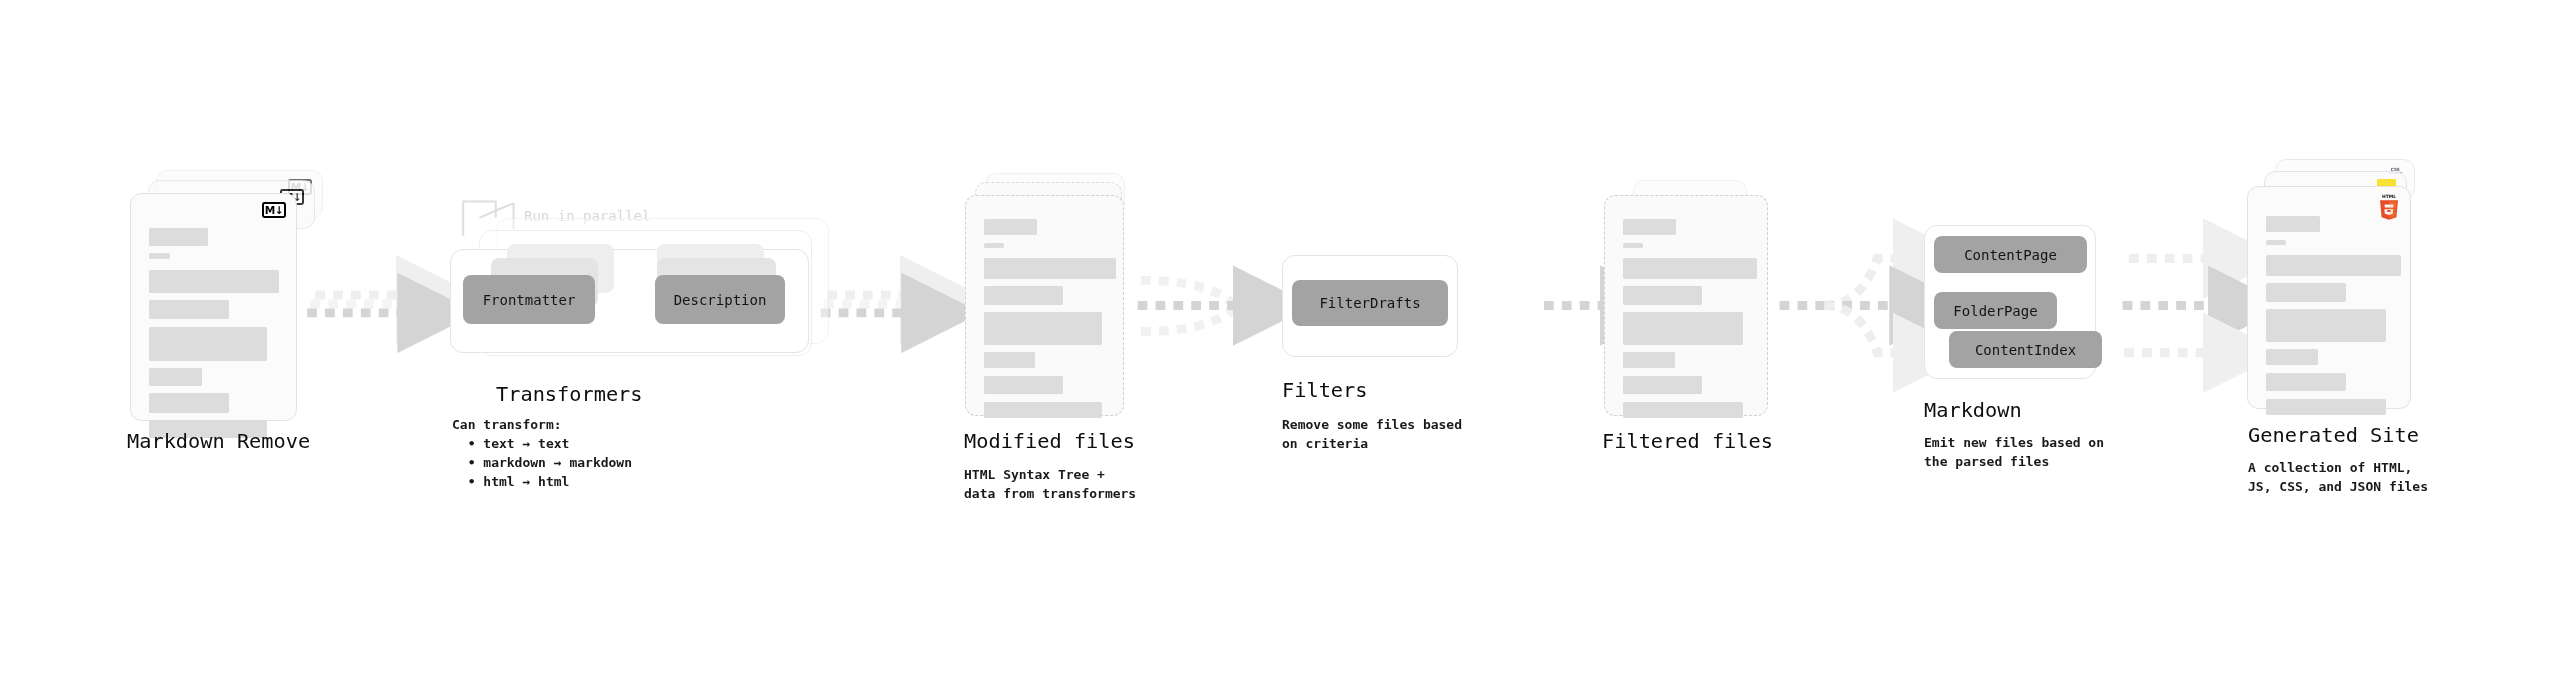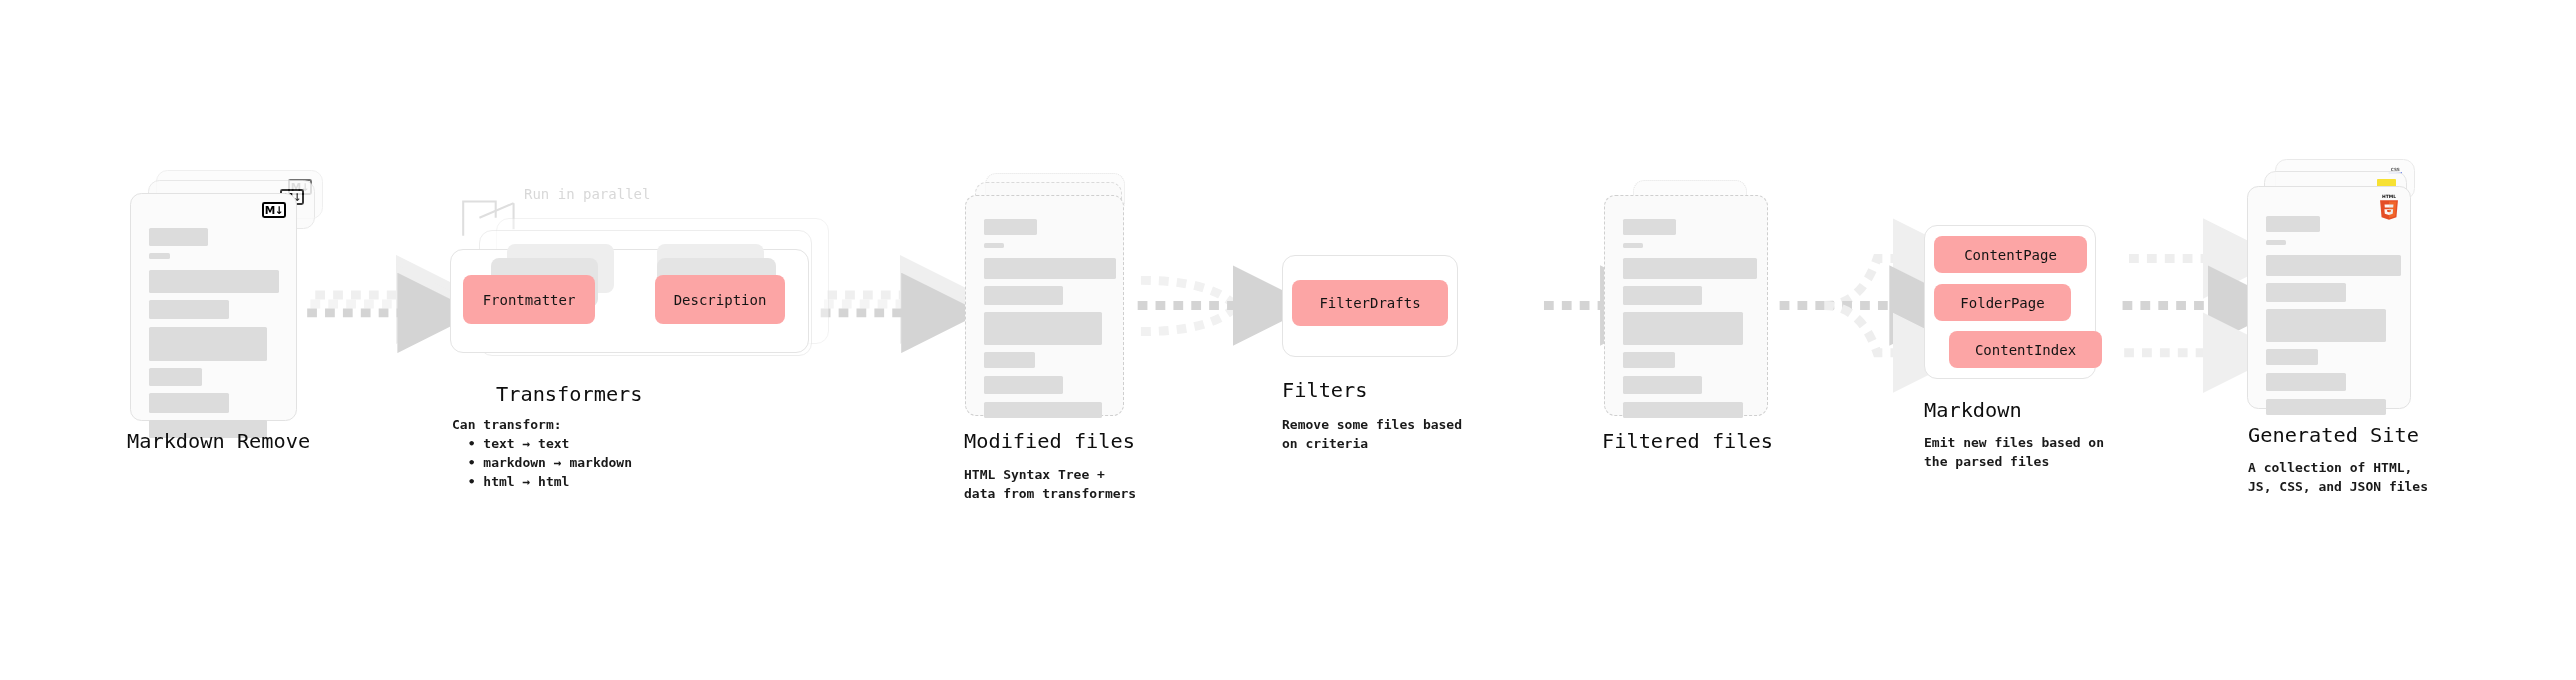--- a/index.html
+++ b/index.html
@@ -104,21 +104,21 @@
   
   .group-box {
     position: absolute;
     border: 1.6px solid #e4e4e4;
     border-radius: 13px;
     background: #ffffff;
     box-sizing: border-box;
   }
   .chip {
     position: absolute;
-    background: #fca5a5;
+    background: #a3a3a3;
     border-radius: 8.1px;
     display: flex;
     align-items: center;
     justify-content: center;
     font-family: "DejaVu Sans Mono", "Liberation Mono", monospace;
     font-size: 14px;
     color: #141414;
     box-sizing: border-box;
     white-space: nowrap;
   }
@@ -224,21 +224,21 @@
         <div class="doc-line" style="width:80px;height:19.5px;"></div>
         <div class="doc-line" style="width:118px;height:34px;"></div>
         <div class="doc-line" style="width:53px;height:18px;"></div>
         <div class="doc-line" style="width:80px;height:19.5px;"></div>
         <div class="doc-line" style="width:118px;height:18px;"></div>
       </div>
     </div>
   </div>
   <div class="title" style="left:127px; top:429px;">Markdown Remove</div>
 
-  <div class="caption-faint" style="left:524px; top:186px;">Run in parallel</div>
+  <div class="caption-faint" style="left:524px; top:208px;">Run in parallel</div>
 
   <div class="group-box" style="left:496px; top:218px; width:333px; height:126px; opacity:.45;"></div>
   <div class="group-box" style="left:479px; top:230px; width:333px; height:126px; opacity:.65;"></div>
   <div class="group-box" style="left:450px; top:249px; width:359px; height:104px;"></div>
 
   <div class="chip ghost2" style="left:507px; top:244px; width:107px; height:49px;"></div>
   <div class="chip ghost1" style="left:491px; top:258px; width:107px; height:49px;"></div>
   <div class="chip" style="left:463px; top:275px; width:132px; height:49px;">
     <span>Frontmatter</span>
   </div>
@@ -297,21 +297,21 @@
         <div class="doc-line" style="width:120px;height:16.3px;"></div>
       </div>
     </div>
   </div>
   <div class="title" style="left:1602px; top:429px;">Filtered files</div>
 
   <div class="group-box" style="left:1924px; top:225px; width:172px; height:154px;"></div>
   <div class="chip" style="left:1934px; top:236px; width:153px; height:37px;">
     <span>ContentPage</span>
   </div>
-  <div class="chip" style="left:1934px; top:284px; width:137px; height:37px;">
+  <div class="chip" style="left:1934px; top:292px; width:123px; height:37px;">
     <span>FolderPage</span>
   </div>
   <div class="chip" style="left:1934px; top:331px; width:153px; height:37px;margin-left:15px;">
     <span>ContentIndex</span>
   </div>
   <div class="title" style="left:1924px; top:398px;">Markdown</div>
   <div class="subtitle" style="left:1924px; top:434px;">Emit new files based on
 the parsed files</div>
 
   <div class="doc-stack">

